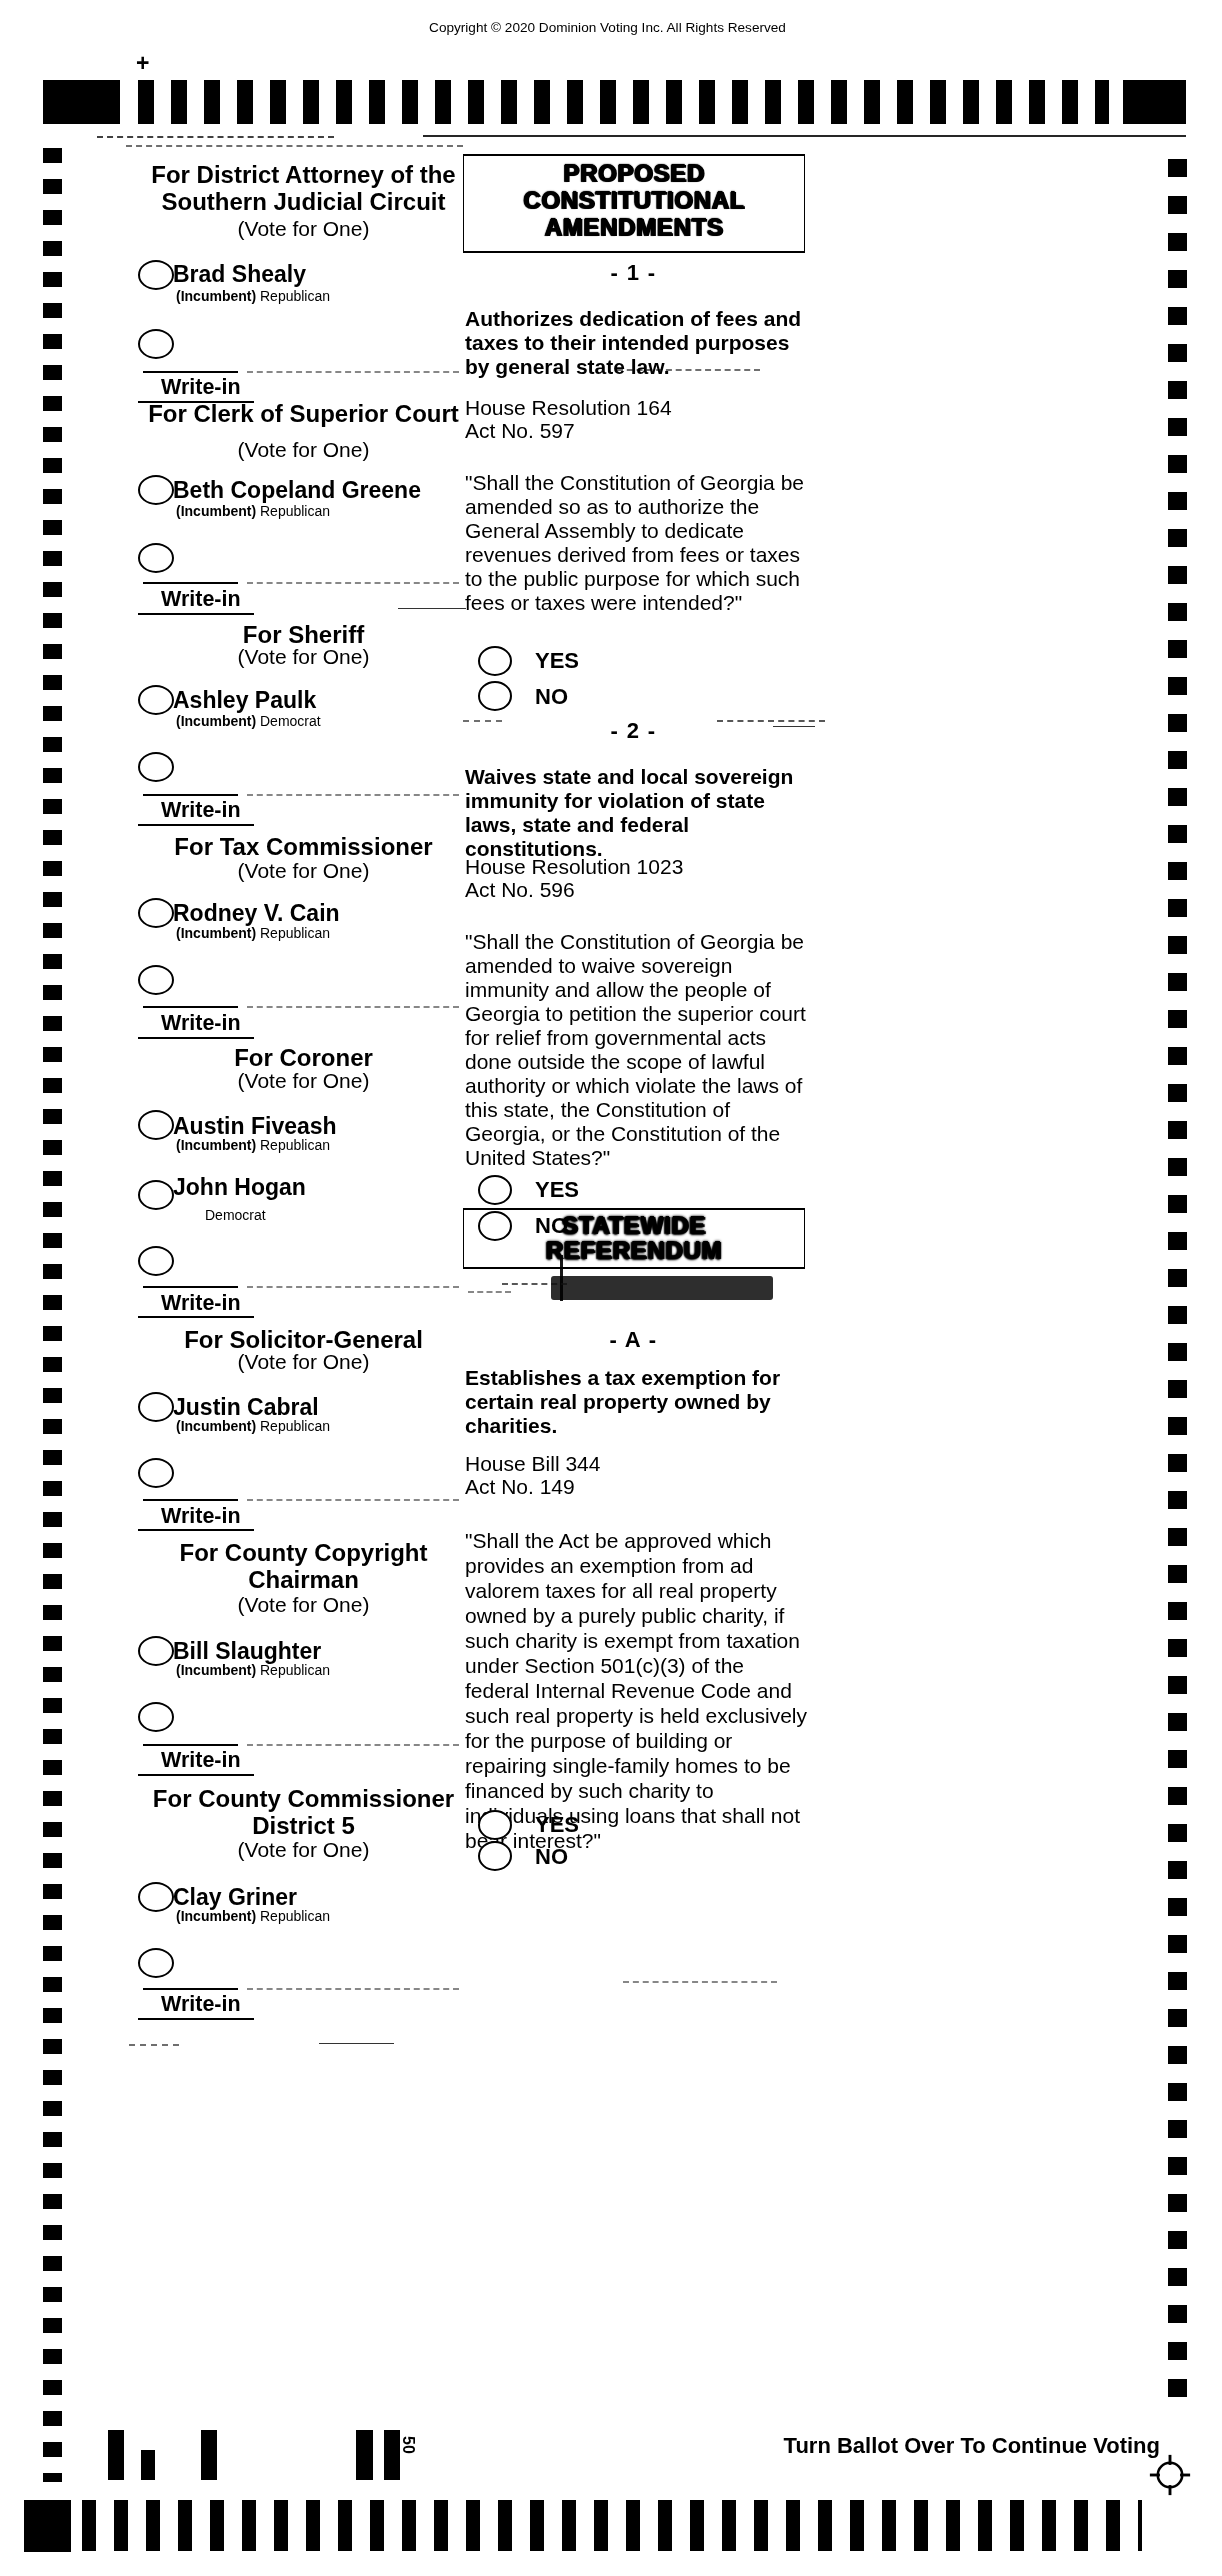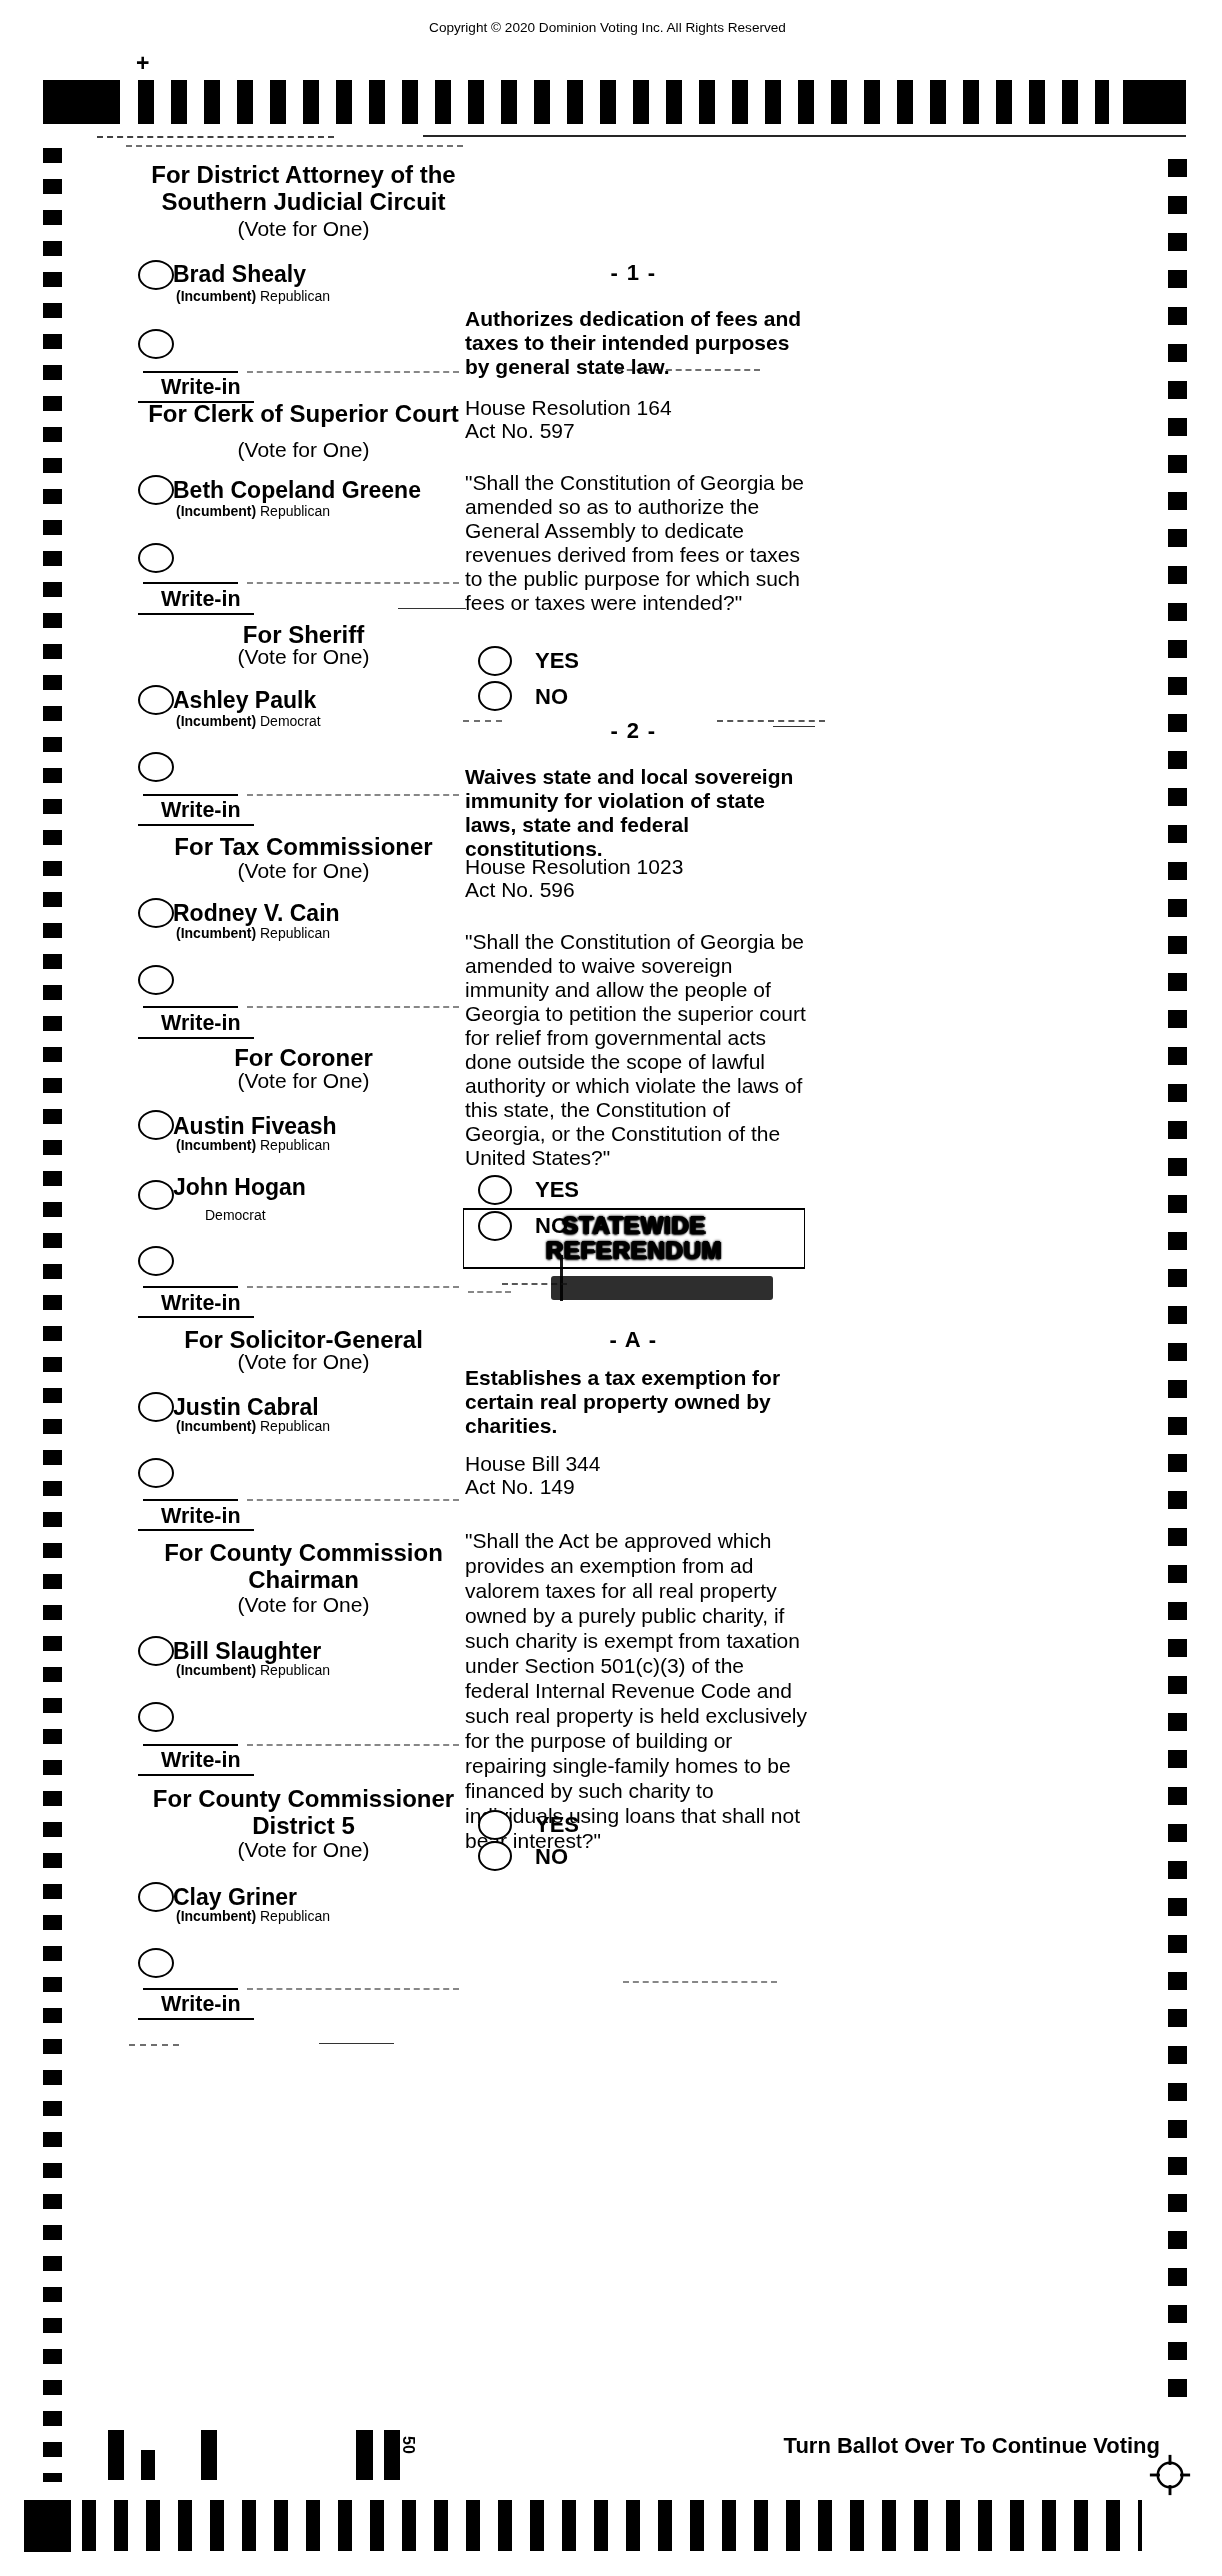--- a/index.html
+++ b/index.html
@@ -146,21 +146,21 @@
   <div class="abs bubble" style="top:1392px;"></div>
   <div class="abs cand" style="top:1394px;">Justin Cabral</div>
   <div class="abs party" style="top:1418px;"><b>(Incumbent)</b> <span>Republican</span></div>
   <div class="abs bubble" style="top:1458px;"></div>
   <div class="abs ln" style="left:143px;top:1499px;width:95px;"></div>
   <div class="abs dash" style="left:247px;top:1499px;width:212px;opacity:.5;"></div>
   <div class="abs wi" style="top:1504px;">Write-in</div>
   <div class="abs ln" style="left:138px;top:1529px;width:116px;"></div>
 
   <div class="abs hdr" style="top:1539px;">
-    <span class="bl">For County Commission</span>
+    <span class="bl">For County Copyright</span>
     <span class="bl">Chairman</span>
   </div>
   <div class="abs vfo" style="top:1593px;">(Vote for One)</div>
   <div class="abs bubble" style="top:1636px;"></div>
   <div class="abs cand" style="top:1638px;">Bill Slaughter</div>
   <div class="abs party" style="top:1662px;"><b>(Incumbent)</b> <span>Republican</span></div>
   <div class="abs bubble" style="top:1702px;"></div>
   <div class="abs ln" style="left:143px;top:1744px;width:95px;"></div>
   <div class="abs dash" style="left:247px;top:1744px;width:212px;opacity:.5;"></div>
   <div class="abs wi" style="top:1748px;">Write-in</div>
@@ -173,20 +173,27 @@
   <div class="abs vfo" style="top:1838px;">(Vote for One)</div>
   <div class="abs bubble" style="top:1882px;"></div>
   <div class="abs cand" style="top:1884px;">Clay Griner</div>
   <div class="abs party" style="top:1908px;"><b>(Incumbent)</b> <span>Republican</span></div>
   <div class="abs bubble" style="top:1948px;"></div>
   <div class="abs ln" style="left:143px;top:1988px;width:95px;"></div>
   <div class="abs dash" style="left:247px;top:1988px;width:212px;opacity:.5;"></div>
   <div class="abs wi" style="top:1992px;">Write-in</div>
   <div class="abs ln" style="left:138px;top:2018px;width:116px;"></div>
 
+  <div class="abs hbox" style="top:154px;height:95px;">
+    <div class="smudge" style="margin-top:2.9px;">
+      <span class="bl">PROPOSED</span>
+      <span class="bl">CONSTITUTIONAL</span>
+      <span class="bl">AMENDMENTS</span>
+    </div>
+  </div>
 
   <div class="abs mnum" style="top:260px;">- 1 -</div>
   <div class="abs msum" style="top:307px;">Authorizes dedication of fees and taxes to their intended purposes by general state law.</div>
   <div class="abs mref" style="top:396px;">
     <span class="bl">House Resolution 164</span>
     <span class="bl">Act No. 597</span>
   </div>
   <div class="abs quote lh33" style="top:471px;">"Shall the Constitution of Georgia be amended so as to authorize the General Assembly to dedicate revenues derived from fees or taxes to the public purpose for which such fees or taxes were intended?"</div>
   <div class="abs ynb" style="top:646px;"></div>
   <div class="abs ynl" style="top:648px;">YES</div>

